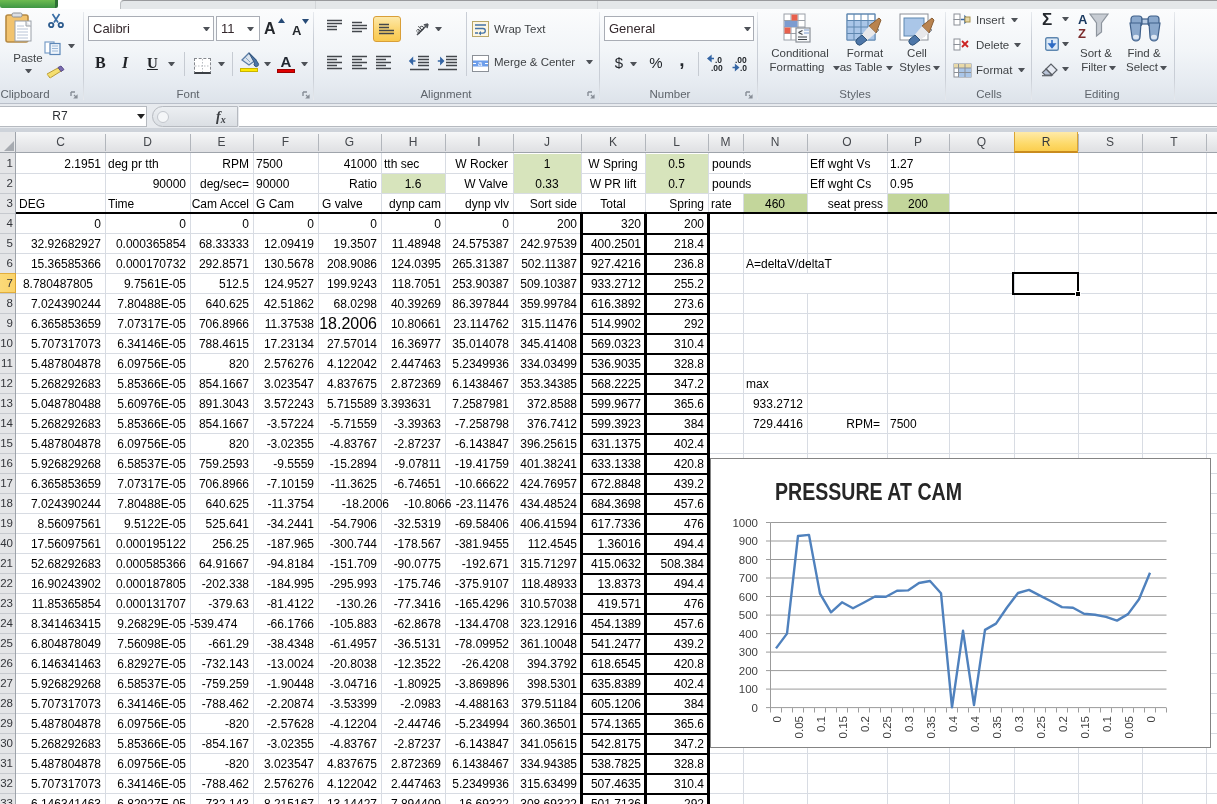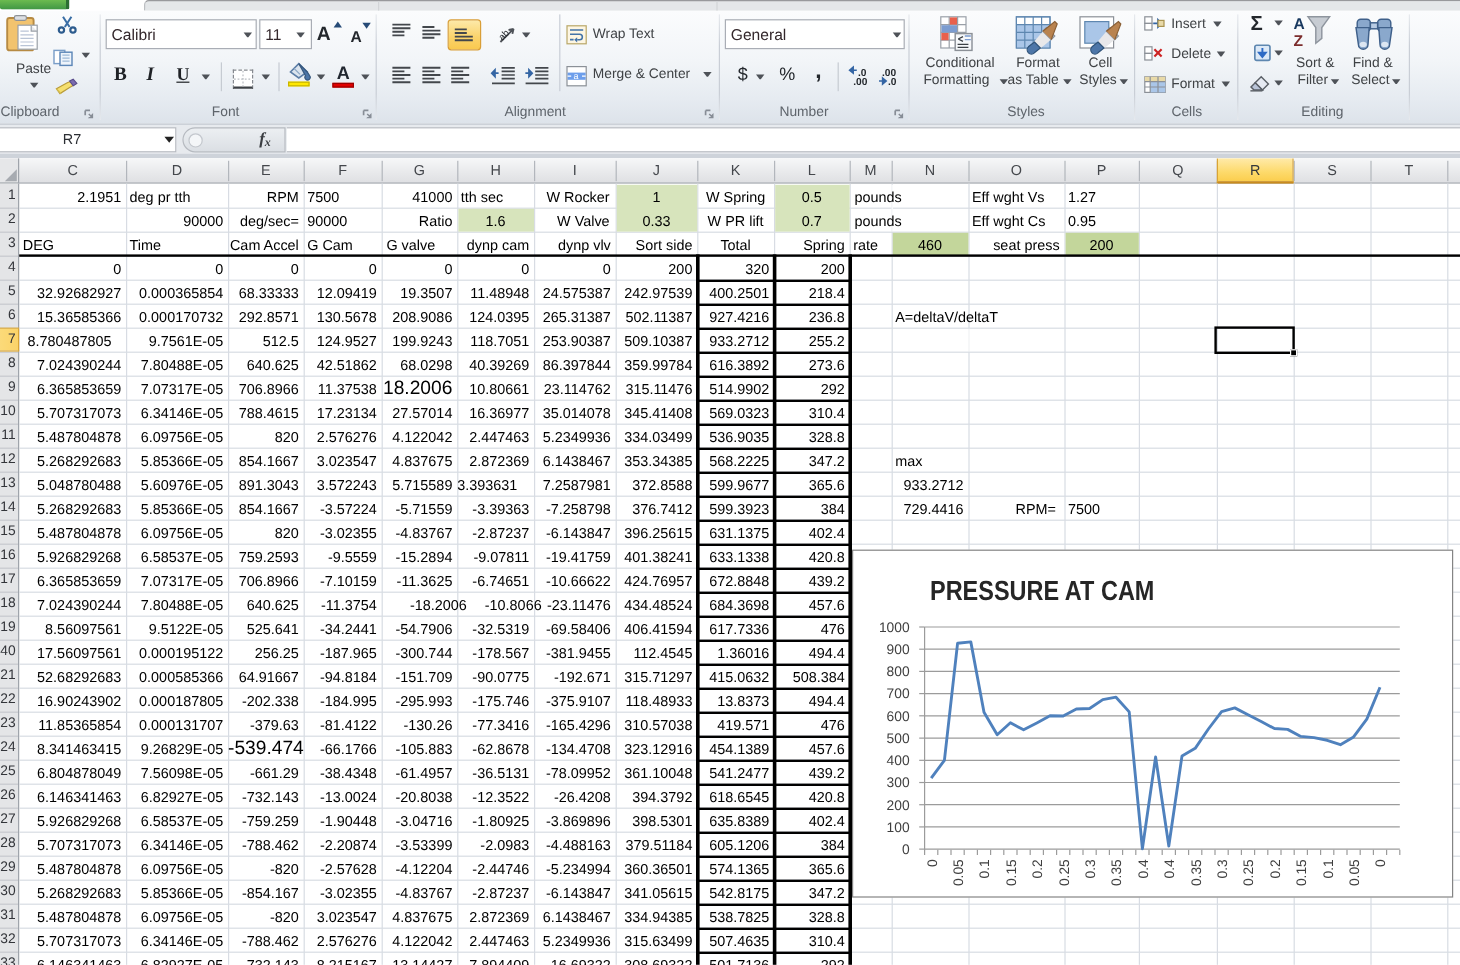--- a/index.html
+++ b/index.html
@@ -740,21 +740,21 @@
 <div class="ct" style="left:190px;top:594px;width:62px;text-align:right;padding-right:3px;font-size:12px;">-379.63</div>
 <div class="ct" style="left:253px;top:594px;width:64px;text-align:right;padding-right:3px;font-size:12px;">-81.4122</div>
 <div class="ct" style="left:318px;top:594px;width:62px;text-align:right;padding-right:3px;font-size:12px;">-130.26</div>
 <div class="ct" style="left:381px;top:594px;width:63px;text-align:right;padding-right:3px;font-size:12px;">-77.3416</div>
 <div class="ct" style="left:445px;top:594px;width:67px;text-align:right;padding-right:3px;font-size:12px;">-165.4296</div>
 <div class="ct" style="left:513px;top:594px;width:67px;text-align:right;padding-right:3px;font-size:12px;">310.57038</div>
 <div class="ct" style="left:581px;top:594px;width:63px;text-align:right;padding-right:3px;font-size:12px;">419.571</div>
 <div class="ct" style="left:645px;top:594px;width:62px;text-align:right;padding-right:3px;font-size:12px;">476</div>
 <div class="ct" style="left:16px;top:614px;width:88px;text-align:right;padding-right:3px;font-size:12px;">8.341463415</div>
 <div class="ct" style="left:105px;top:614px;width:84px;text-align:right;padding-right:3px;font-size:12px;">9.26829E-05</div>
-<div class="ct" style="left:190px;top:614px;width:62px;text-align:right;padding-right:18px;font-size:16px;">-539.474</div>
+<div class="ct" style="left:190px;top:614px;width:62px;text-align:right;padding-right:18px;font-size:12px;">-539.474</div>
 <div class="ct" style="left:253px;top:614px;width:64px;text-align:right;padding-right:3px;font-size:12px;">-66.1766</div>
 <div class="ct" style="left:318px;top:614px;width:62px;text-align:right;padding-right:3px;font-size:12px;">-105.883</div>
 <div class="ct" style="left:381px;top:614px;width:63px;text-align:right;padding-right:3px;font-size:12px;">-62.8678</div>
 <div class="ct" style="left:445px;top:614px;width:67px;text-align:right;padding-right:3px;font-size:12px;">-134.4708</div>
 <div class="ct" style="left:513px;top:614px;width:67px;text-align:right;padding-right:3px;font-size:12px;">323.12916</div>
 <div class="ct" style="left:581px;top:614px;width:63px;text-align:right;padding-right:3px;font-size:12px;">454.1389</div>
 <div class="ct" style="left:645px;top:614px;width:62px;text-align:right;padding-right:3px;font-size:12px;">457.6</div>
 <div class="ct" style="left:16px;top:634px;width:88px;text-align:right;padding-right:3px;font-size:12px;">6.804878049</div>
 <div class="ct" style="left:105px;top:634px;width:84px;text-align:right;padding-right:3px;font-size:12px;">7.56098E-05</div>
 <div class="ct" style="left:190px;top:634px;width:62px;text-align:right;padding-right:3px;font-size:12px;">-661.29</div>

